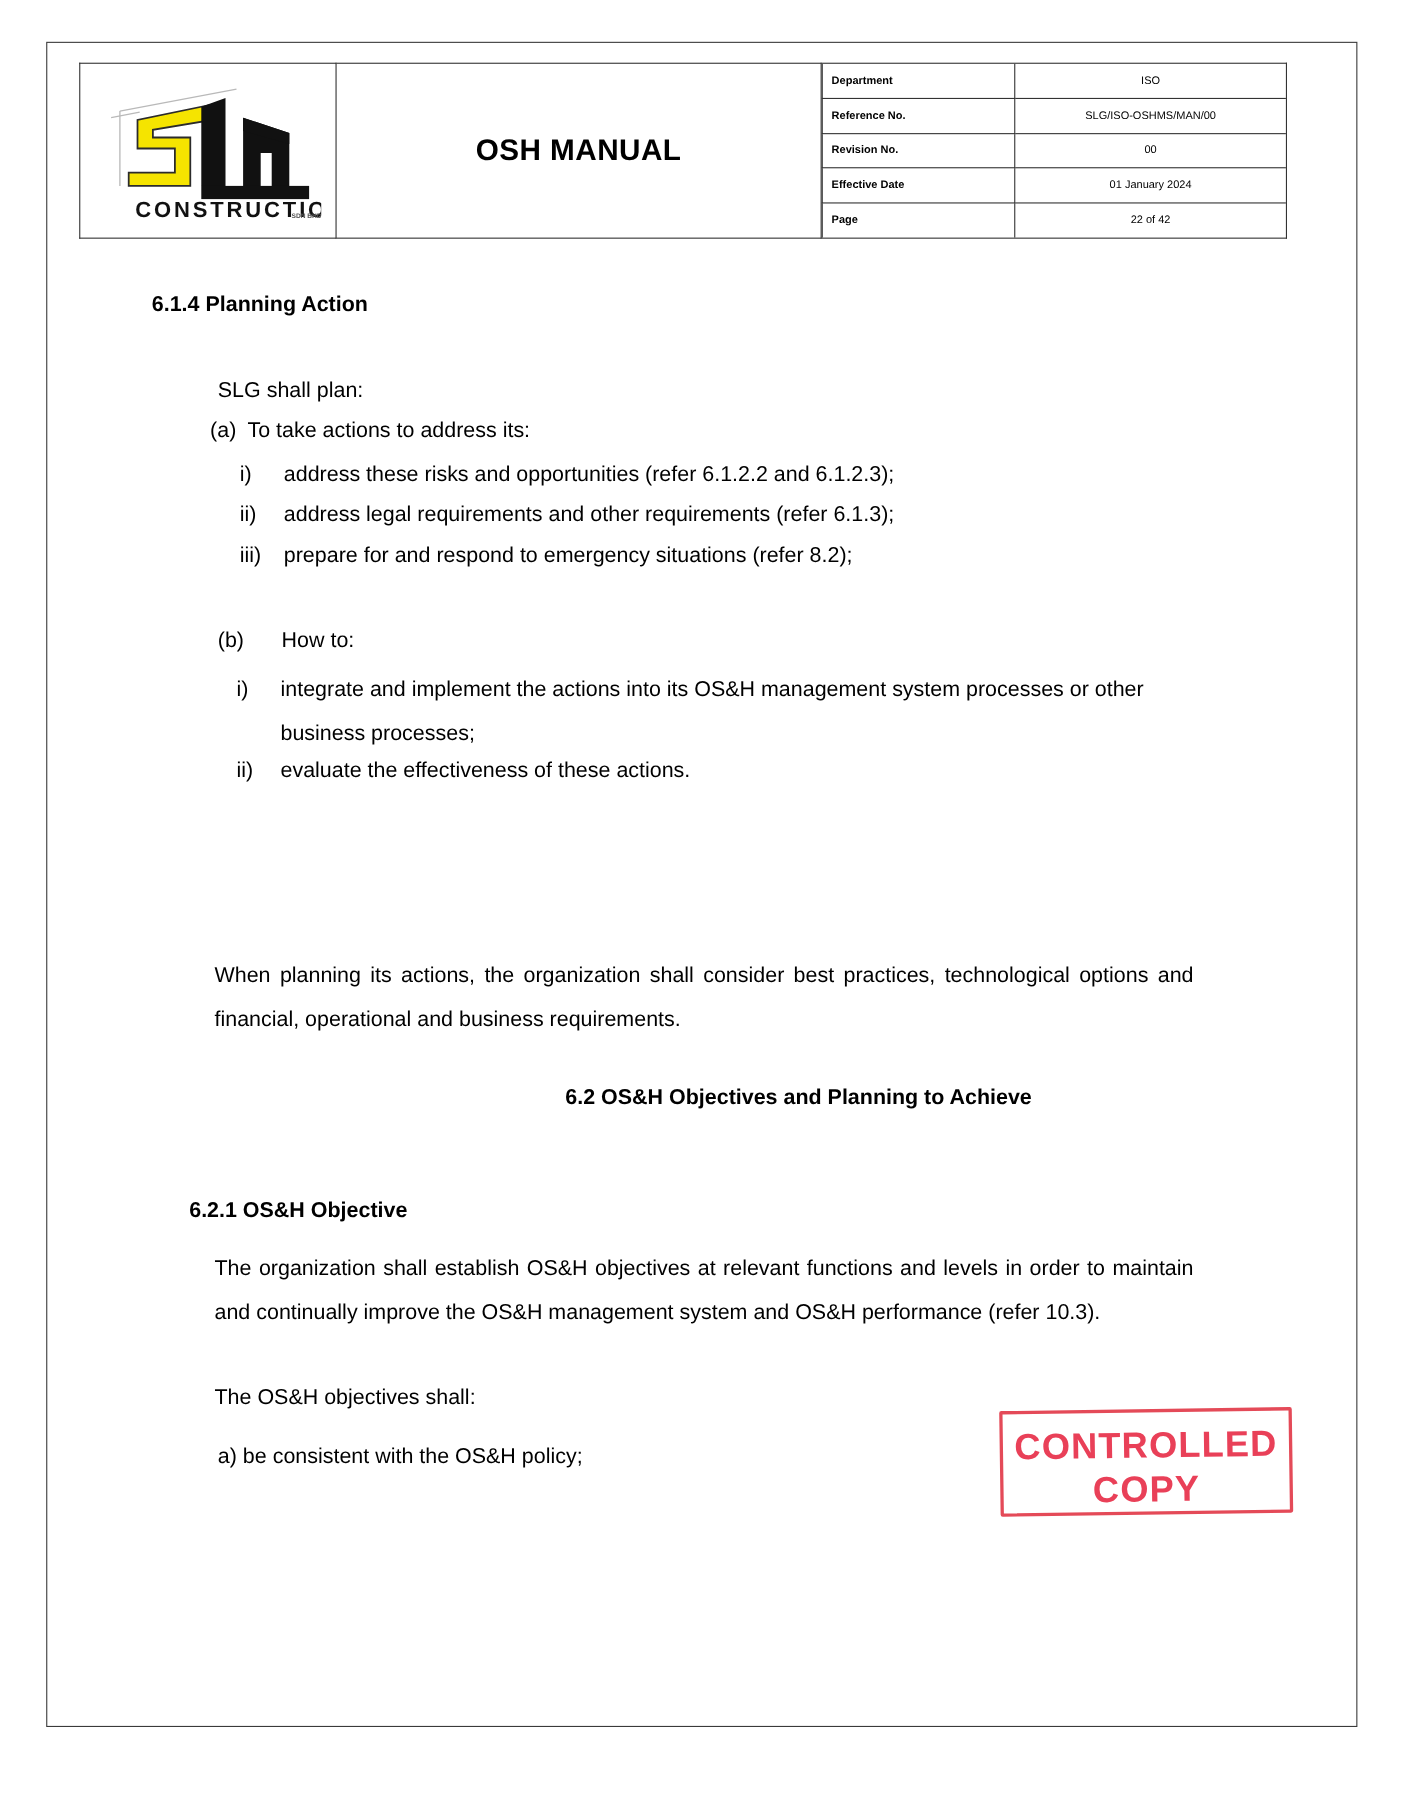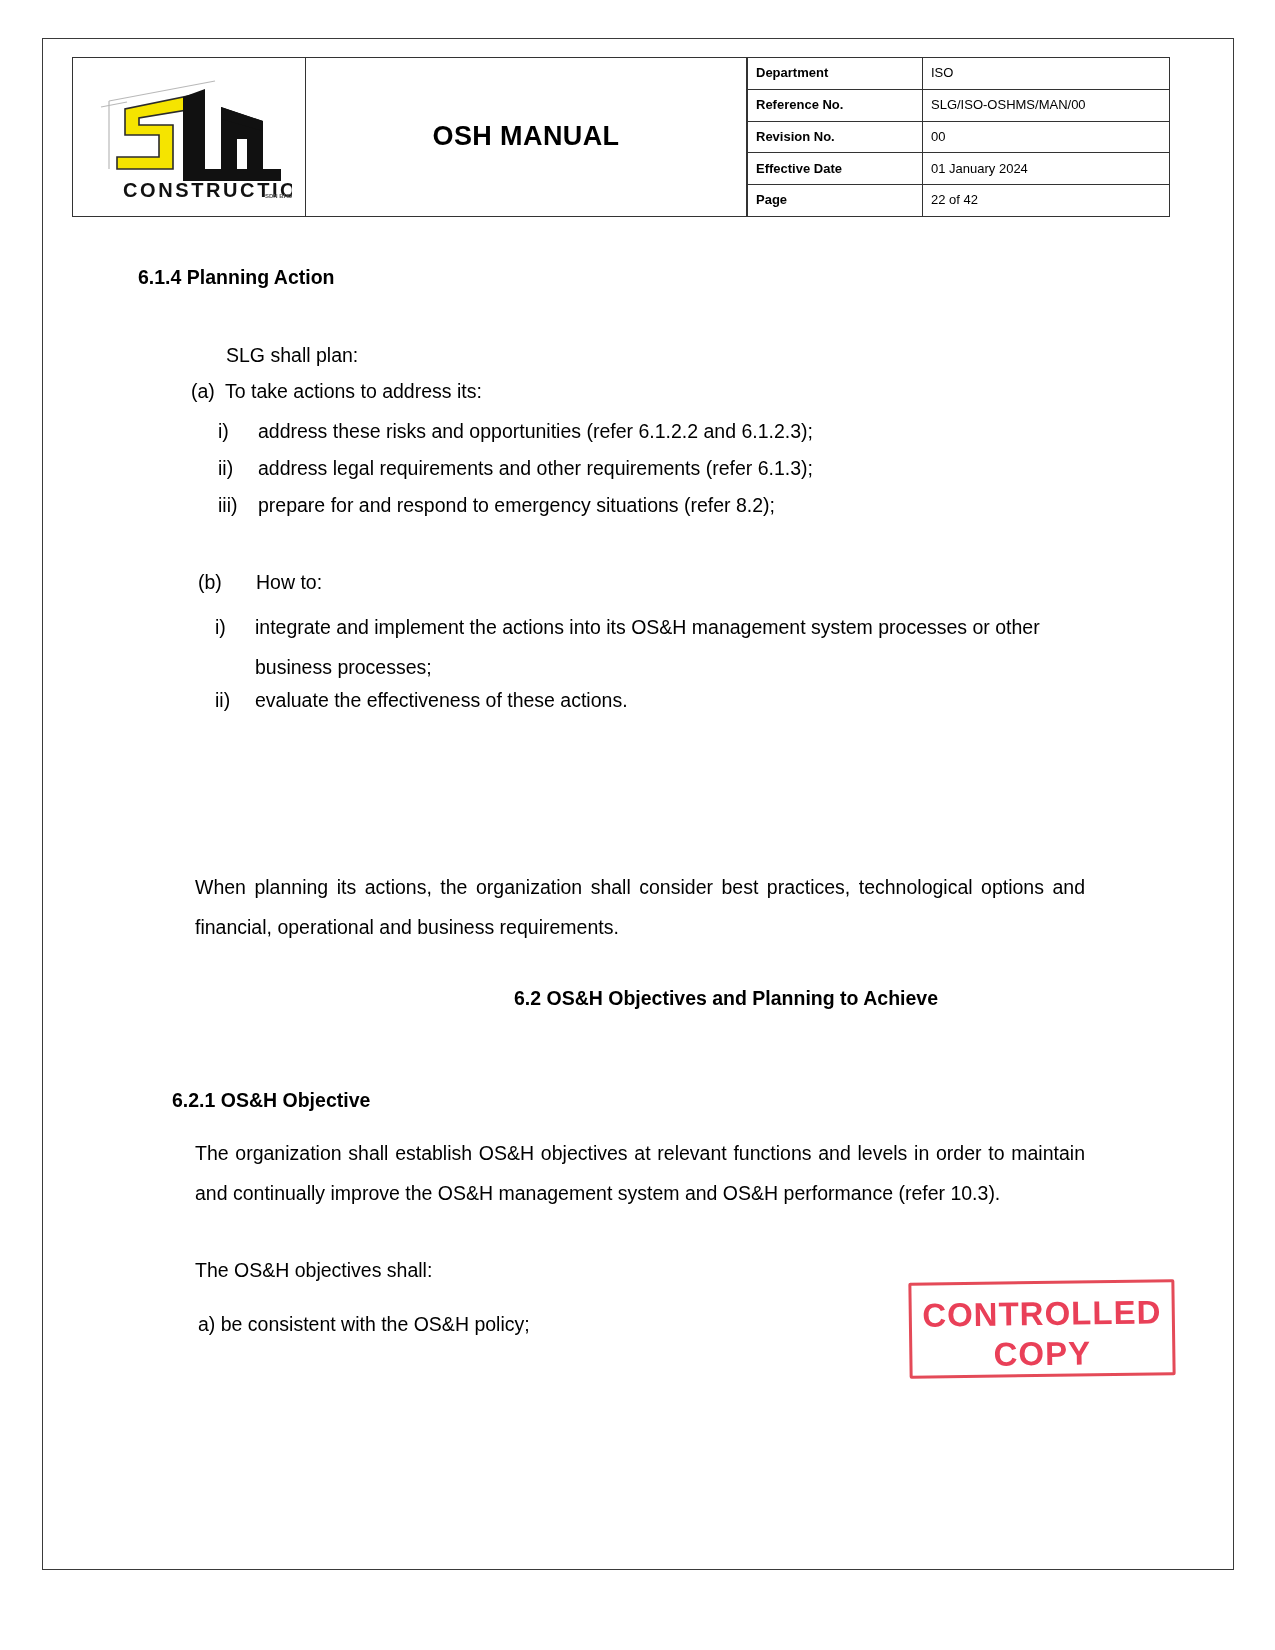--- a/index.html
+++ b/index.html
@@ -65,35 +65,35 @@
     vertical-align: top;
   }
   .meta-table {
     width: 100%;
     border-collapse: collapse;
     table-layout: fixed;
   }
   .meta-table td {
     border: 1.2px solid #333333;
     height: 28.8px;
-    font-size: 13px;
+    font-size: 10px;
     padding: 1px 8px;
     vertical-align: middle;
     line-height: 1.1;
   }
   .meta-table td.k {
     width: 158px;
     font-weight: bold;
   }
   .meta-table td.v {
     font-weight: normal;
   }
   .meta-table tr:first-child td { border-top: none; }
   .meta-table tr:last-child td { border-bottom: none; }
-  .meta-table td:last-child { border-right: none; }
+  .meta-table td:last-child { border-right: none; text-align: center; }
 
   
   .logo {
     position: relative;
     width: 205px;
     height: 128px;
     margin: 0 auto;
   }
   .logo svg { display: block; }
   .h-sec {
@@ -203,21 +203,21 @@
           </tr>
         </tbody>
             </table>
       </td>
     </tr>
   </tbody>
     </table>
 
   <div class="blk h-sec" style="left:95px; top:227px; width:600px;">6.1.4 Planning Action</div>
 
-  <div class="blk txt" style="left:155px; top:303px; width:700px;margin-left:28px;">SLG shall plan:</div>
+  <div class="blk txt" style="left:155px; top:303px; width:700px;">SLG shall plan:</div>
 
   <div class="blk rrow" style="left:148px; top:339px; width:800px;">
     <span class="rmark" style="width:34px;">(a)</span>
     <span>To take actions to address its:</span>
   </div>
 
   <div class="blk rrow" style="left:175px; top:379px; width:900px;">
     <span class="rmark" style="width:40px;">i)</span>
     <span>address these risks and opportunities (refer 6.1.2.2 and 6.1.2.3);</span>
   </div>

